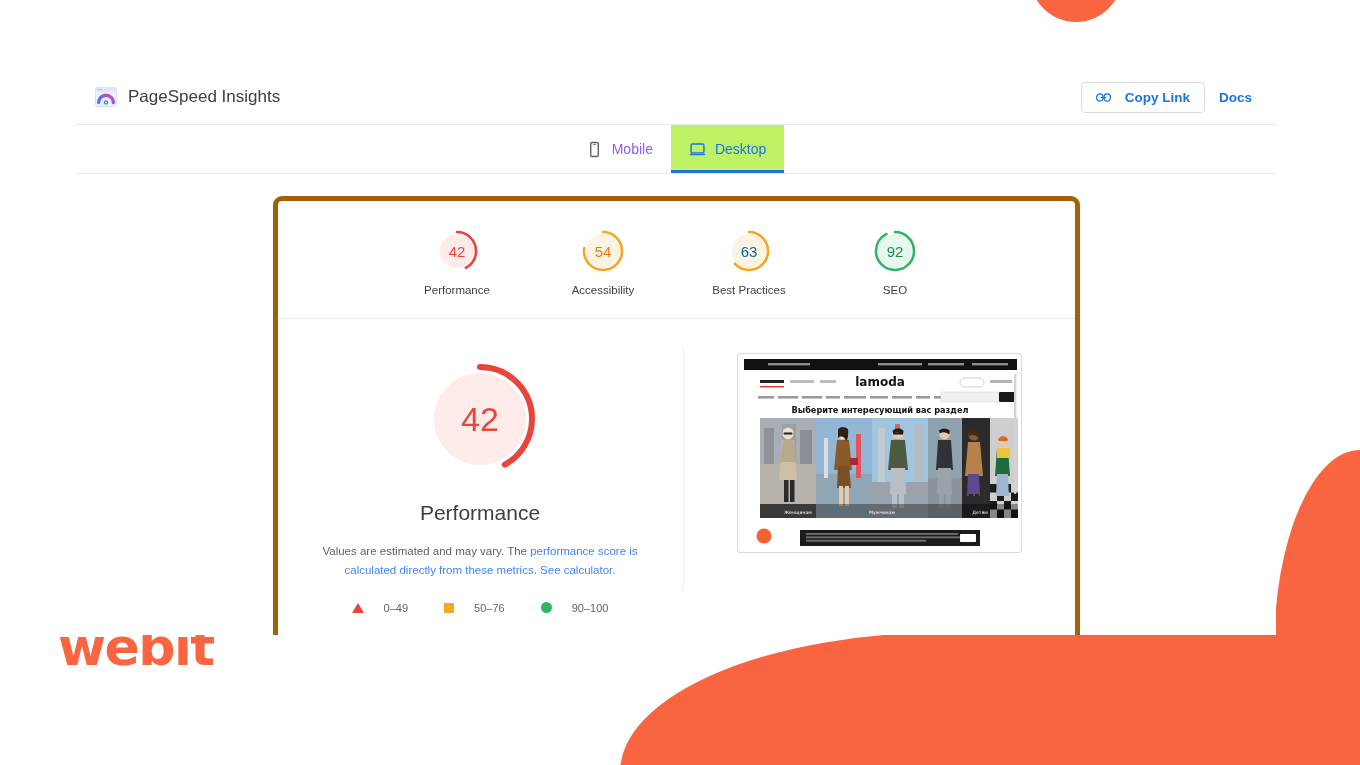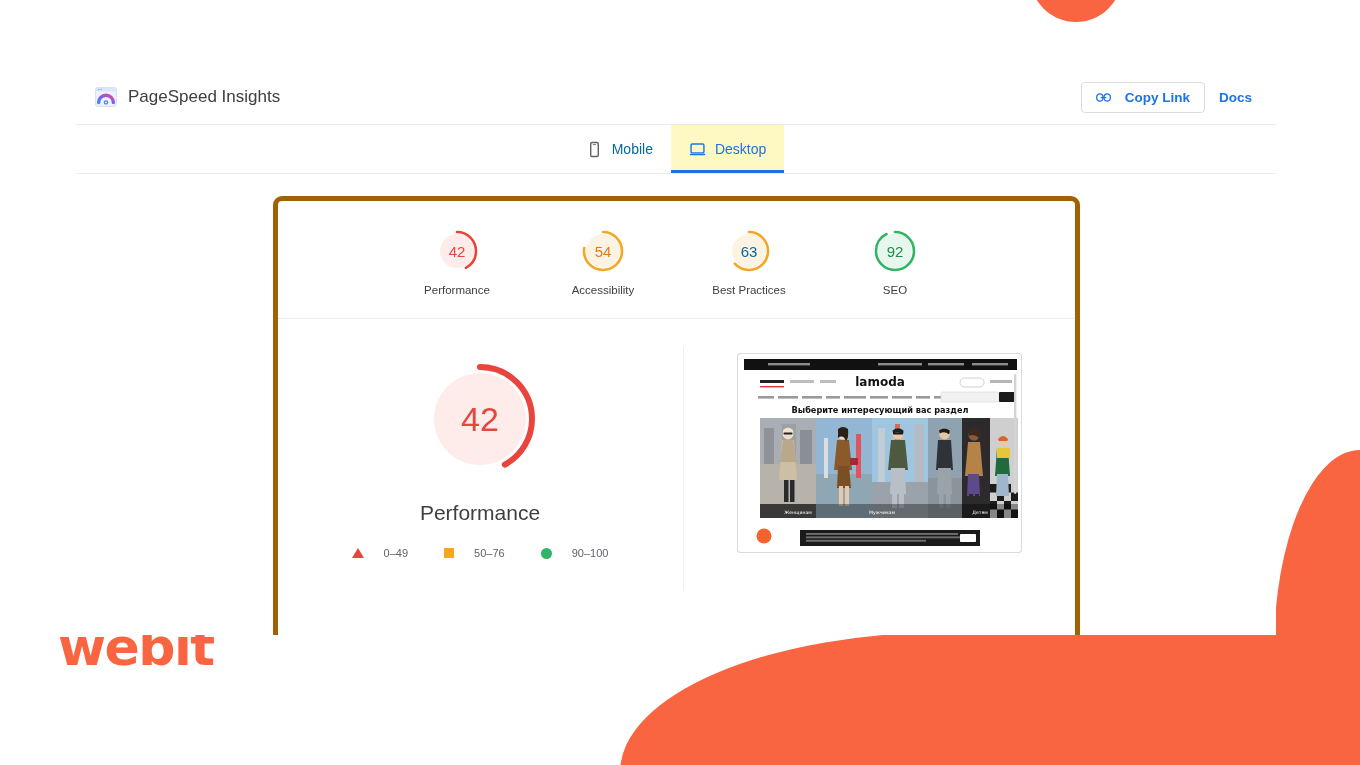--- a/index.html
+++ b/index.html
@@ -74,23 +74,23 @@
   .docs-link { color: #1a73e8; font-size: 13.5px; font-weight: bold; text-decoration: none; cursor: pointer; }
 
   
   .tabs-bar {
     height: 49px; display: flex; align-items: stretch; justify-content: center;
     border-bottom: 1px solid #e8eaed; gap: 0;
   }
   .tab {
     display: flex; align-items: center; gap: 9px;
     padding: 0 18px; cursor: pointer; position: relative;
-    font-size: 14px; color: #0369a1;
-  }
-  .tab.active { color: #1a73e8; background: #fef9c3; }
+    font-size: 14px; color: #8b5cf6;
+  }
+  .tab.active { color: #1a73e8; background: #bef264; }
   .tab.active::after {
     content: ""; position: absolute; left: 0; right: 0; bottom: 0;
     height: 3px; background: #1a73e8;
   }
   .tab-icon { width: 17px; height: 17px; display: block; }
 
   
   .report-card {
     margin: 22px auto 0 auto;
     width: 807px;
@@ -279,20 +279,23 @@
 
         <div class="col-left">
           <div class="gauge-big">
             <svg viewBox="0 0 120 120" width="120" height="120">
               <circle cx="60" cy="60" r="46" fill="#fdecea"></circle>
               <circle cx="60" cy="60" r="52" fill="none" stroke="#e8453c" stroke-width="6" stroke-linecap="round" stroke-dasharray="137.2 189.6" transform="rotate(-90 60 60)"></circle>
             </svg>
             <span class="g-val-big">42</span>
           </div>
           <div class="perf-title">Performance</div>
+          <div class="perf-desc">
+            <span>Values are estimated and may vary. The </span><a href="#">performance score is calculated directly from these metrics.</a> <a href="#">See calculator.</a>
+          </div>
           <div class="legend-row">
             <div class="legend-item">
               <span class="lg-tri"></span>
               <span>0–49</span>
             </div>
             <div class="legend-item">
               <span class="lg-sq"></span>
               <span>50–76</span>
             </div>
             <div class="legend-item">

